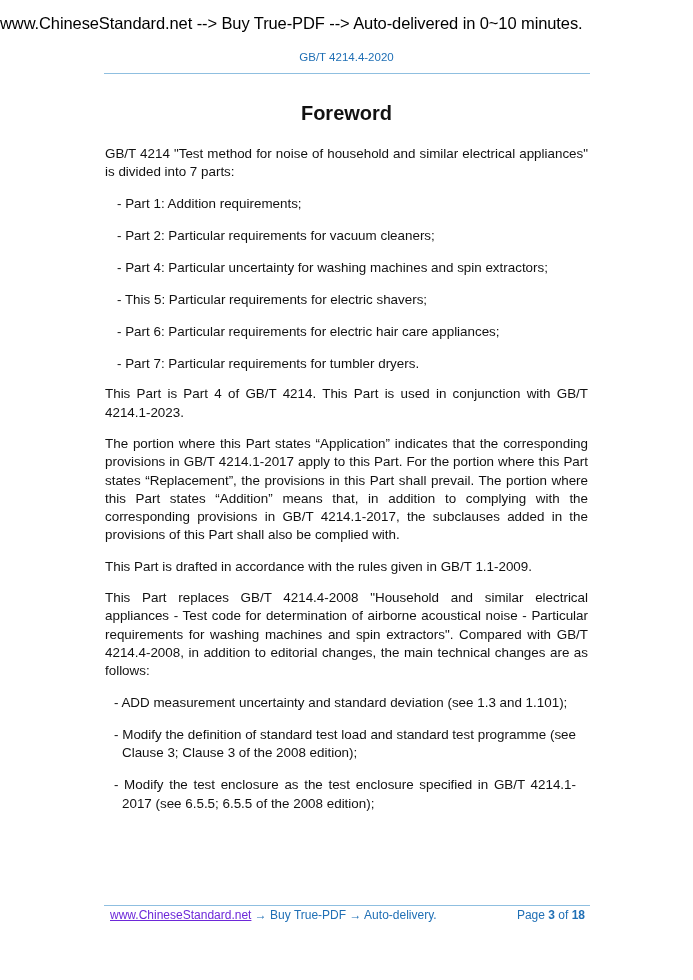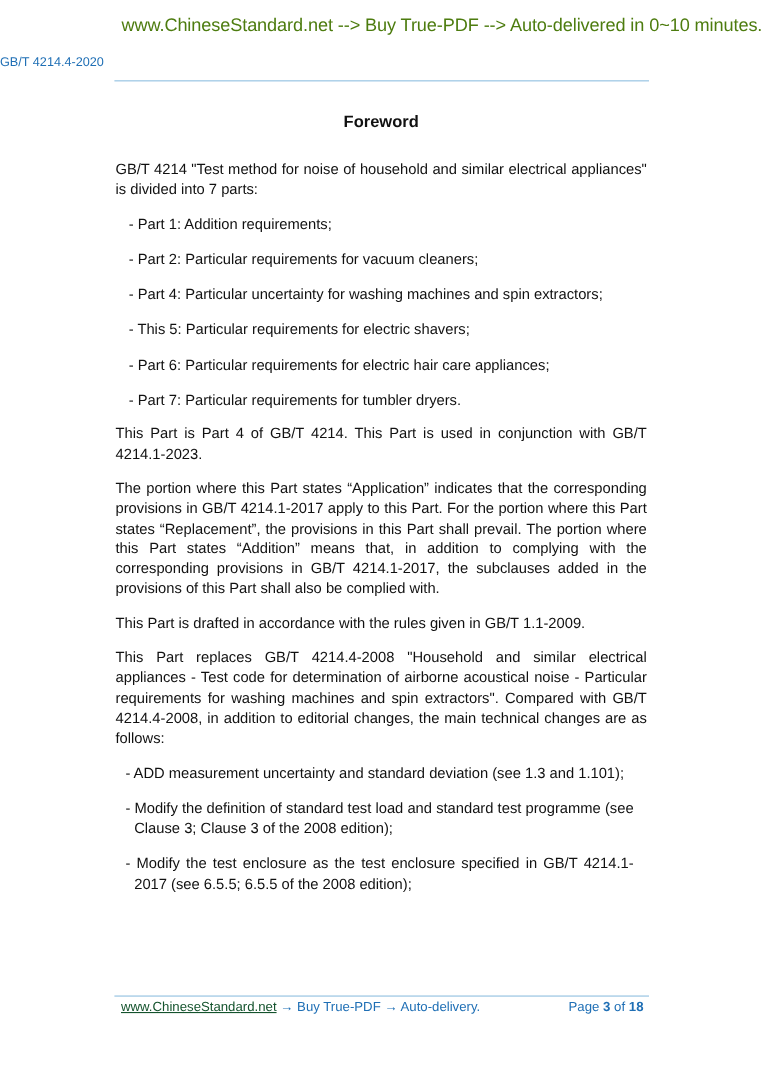--- a/index.html
+++ b/index.html
@@ -1,31 +1,31 @@
 <!DOCTYPE html>
 <html><head>
 <meta charset="utf-8">
 <style>
   html, body { margin: 0; padding: 0; background: #ffffff; }
   body { width: 693px; height: 980px; position: relative; overflow: hidden;
          font-family: "Liberation Sans", sans-serif; color: #111; }
-  .promo { position: absolute; top: 14px; left: 0; width: 693px; text-align: right;
-           color: #4d7c0f; font-size: 16.5px; letter-spacing: -0.1px; }
-  .doc-code { position: absolute; top: 51px; left: 0; width: 693px; 
+  .promo { position: absolute; top: 14px; left: 0; width: 693px; text-align: left;
+           color: #000000; font-size: 16.5px; letter-spacing: -0.1px; }
+  .doc-code { position: absolute; top: 51px; left: 0; width: 693px; text-align: center;
               color: #1f6fb5; font-size: 11.5px; }
   .header-rule { position: absolute; top: 73px; left: 104px; width: 486px; height: 1px; background: #8fbfe0; }
   .title { position: absolute; top: 102px; left: 0; width: 693px; text-align: center;
-           font-weight: bold; font-size: 15px; color: #111; }
+           font-weight: bold; font-size: 20px; color: #111; }
   .body { position: absolute; top: 145px; left: 105px; width: 483px; font-size: 13.4px; line-height: 18.3px; }
   p { margin: 0 0 13px 0; text-align: justify; }
   .list-item { margin: 0 0 13.8px 0; padding-left: 12px; }
   .change-item { margin: 0 12px 14px 0; padding-left: 17px; text-indent: -8px; text-align: justify; }
   .footer-rule { position: absolute; top: 905px; left: 104px; width: 486px; height: 1px; background: #8fbfe0; }
   .footer { position: absolute; top: 908px; left: 110px; width: 475px; font-size: 12px; color: #1f6fb5; display: flex; justify-content: space-between; }
-  .footer a { color: #14532d; text-decoration: underline; }
+  .footer a { color: #6d28d9; text-decoration: underline; }
   .pg b { font-weight: bold; }
 </style>
 </head>
 <body>
 
 <div class="promo">www.ChineseStandard.net --&gt; Buy True-PDF --&gt; Auto-delivered in 0~10 minutes.</div>
 <div class="doc-code">GB/T 4214.4-2020</div>
 <div class="header-rule"></div>
 
 <div class="title">Foreword</div>

